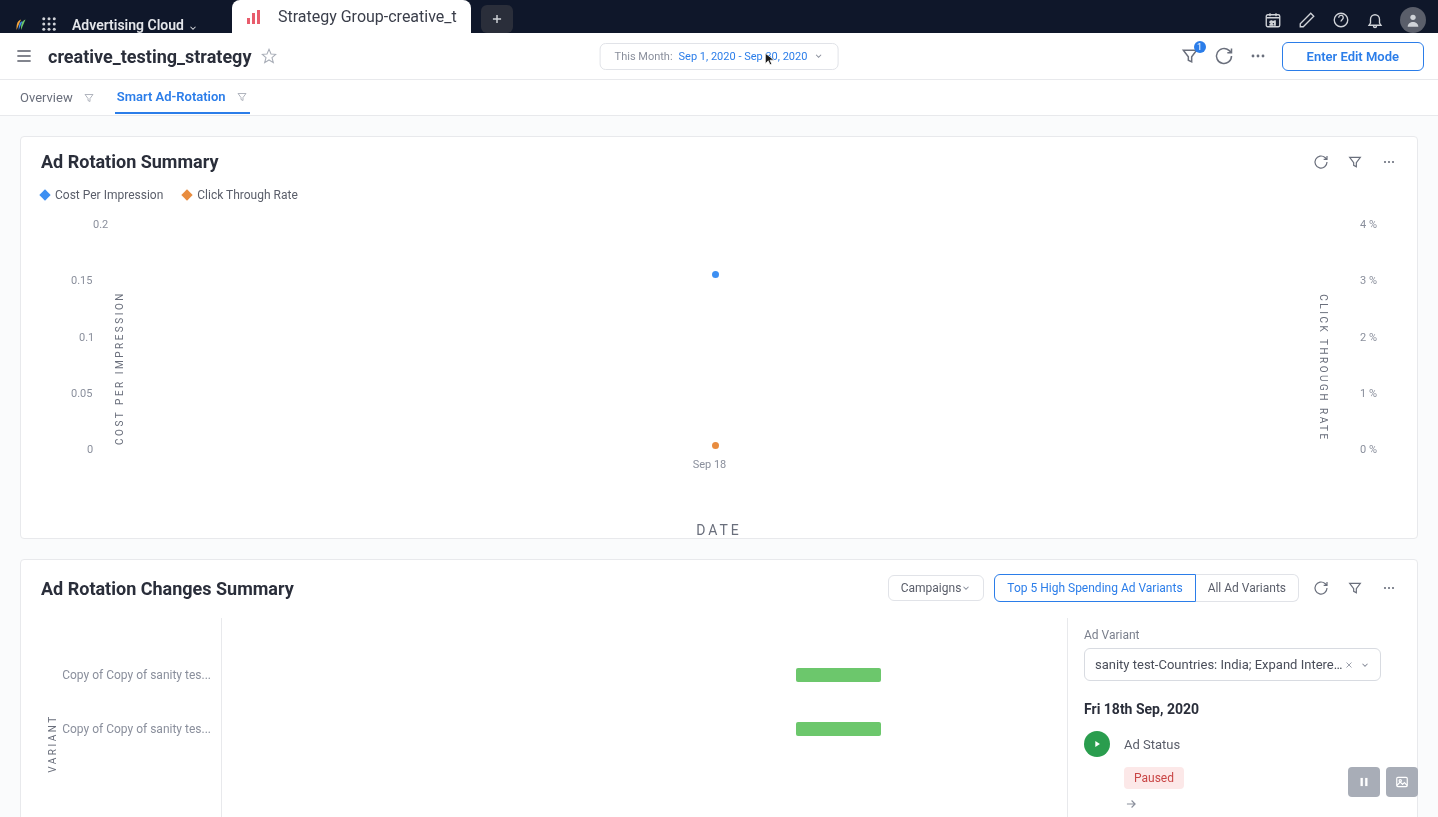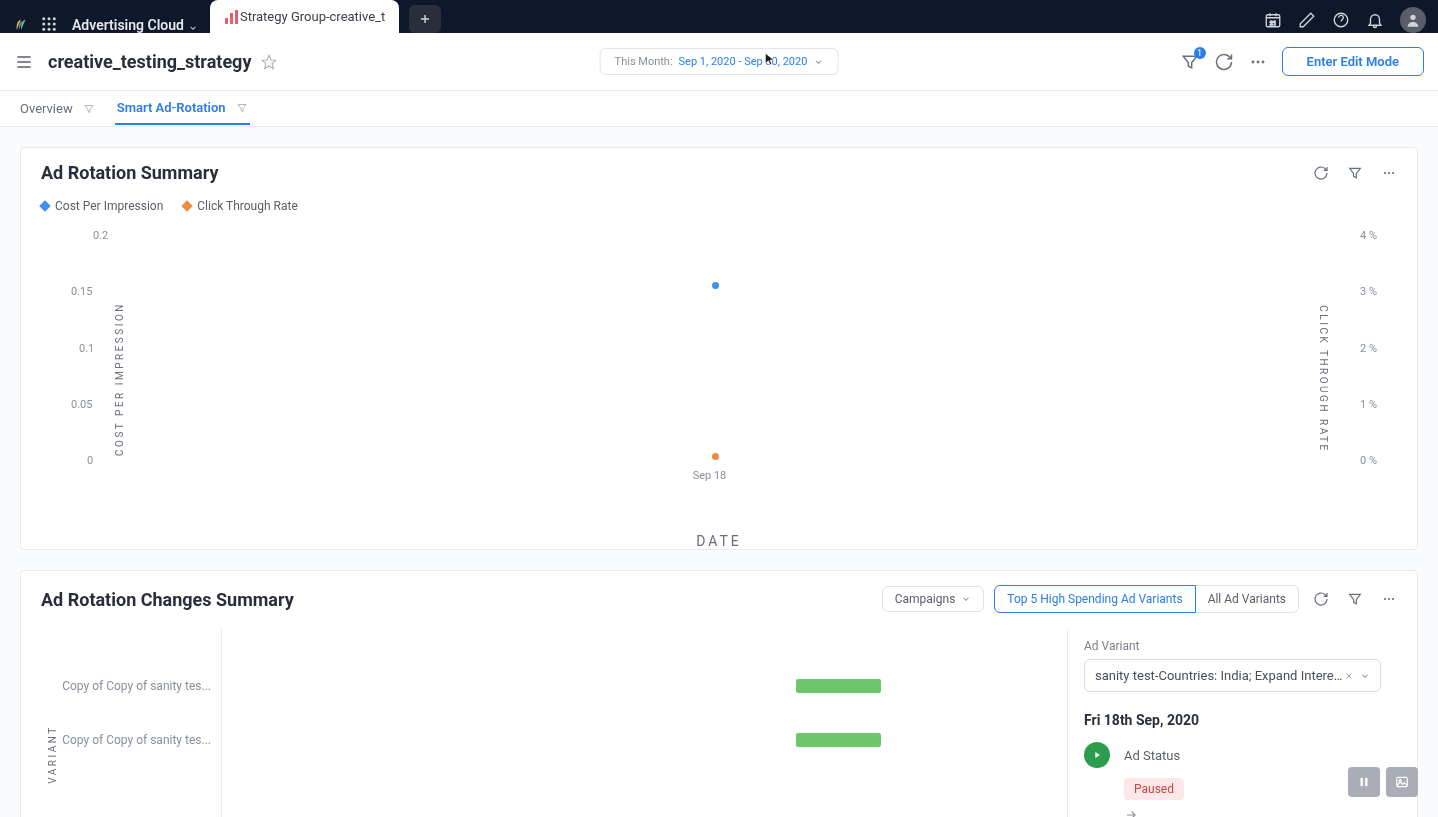--- a/index.html
+++ b/index.html
@@ -4,29 +4,29 @@
 <style>
 * { margin: 0; padding: 0; box-sizing: border-box; font-family: -apple-system, BlinkMacSystemFont, "Segoe UI", Roboto, sans-serif; }
 body { background: #fff; width: 1438px; height: 817px; overflow: hidden; position: relative; }
 
 
 .topnav { background: #0f172a; height: 33px; display: flex; align-items: flex-end; padding: 0 12px; position: relative; }
 .logo { width: 18px; height: 18px; margin-right: 10px; }
 .apps-grid { width: 18px; height: 18px; margin-right: 14px; cursor: pointer; }
 .nav-label { color: #e4e6ea; font-size: 14px; font-weight: 600; margin-right: 4px; }
 .chevron-sm { width: 10px; height: 10px; }
-.tab-active { background: #fff; border-radius: 8px 8px 0 0; height: 33px; display: flex; align-items: center; padding: 0 14px; margin-left: 12px; gap: 0; color: #3a3e4a; font-size: 13px; }
+.tab-active { background: #fff; border-radius: 8px 8px 0 0; height: 33px; display: flex; align-items: center; padding: 0 14px; margin-left: 34px; gap: 16px; color: #3a3e4a; font-size: 16px; }
 .tab-icon { width: 16px; height: 16px; }
 .add-tab { width: 32px; height: 28px; border-radius: 6px; background: #2a2e3a; margin-left: 10px; display: flex; align-items: center; justify-content: center; cursor: pointer; }
 .topnav-right { margin-left: auto; display: flex; align-items: center; gap: 16px; }
 .topnav-right .ico { width: 18px; height: 18px; cursor: pointer; color: #d0d3d8; }
 .avatar { width: 26px; height: 26px; border-radius: 50%; background: #5a5e6a; display: flex; align-items: center; justify-content: center; }
 
 
-.page-header { height: 58px; display: flex; align-items: center; padding: 0 14px; border-bottom: 1px solid #e8e9ec; position: relative; }
+.page-header { height: 47px; display: flex; align-items: center; padding: 0 14px; border-bottom: 1px solid #e8e9ec; position: relative; }
 .hamburger { width: 20px; height: 20px; margin-right: 14px; cursor: pointer; }
 .page-title { font-size: 18px; font-weight: 700; color: #2a2e3a; margin-right: 10px; }
 .star { width: 16px; height: 16px; cursor: pointer; color: #a8adb7; }
 .date-pill { position: absolute; left: 50%; transform: translateX(-50%); border: 1px solid #e1e3e8; border-radius: 6px; padding: 6px 14px; font-size: 11px; color: #8a8f9c; display: flex; align-items: center; gap: 6px; cursor: pointer; }
 .date-pill .hl { color: #2b7de9; }
 .hdr-right { margin-left: auto; display: flex; align-items: center; gap: 14px; }
 .icon-btn { width: 20px; height: 20px; cursor: pointer; color: #6a6f7c; position: relative; }
 .badge { position: absolute; top: -5px; right: -6px; background: #2b7de9; color: #fff; font-size: 9px; border-radius: 8px; min-width: 12px; height: 12px; display: flex; align-items: center; justify-content: center; padding: 0 3px; }
 .edit-mode-btn { border: 1.5px solid #2b7de9; color: #2b7de9; background: #fff; border-radius: 6px; padding: 6px 24px; font-size: 13px; font-weight: 600; cursor: pointer; }
 
@@ -56,21 +56,21 @@
 .y-label-r { position: absolute; right: -20px; top: 50%; transform: translateY(-50%) rotate(90deg); font-size: 10px; letter-spacing: 2.5px; color: #6a6f7c; white-space: nowrap; }
 .x-label { position: absolute; bottom: -20px; left: 50%; transform: translateX(-50%); font-size: 14px; letter-spacing: 3px; color: #6a6f7c; }
 .tick { position: absolute; font-size: 11px; color: #8a8f9c; }
 .pt { position: absolute; width: 7px; height: 7px; border-radius: 50%; }
 .pt.blue { background: #3d8ff2; }
 .pt.orange { background: #e88c3f; }
 .xtick { position: absolute; font-size: 11px; color: #8a8f9c; }
 
 
 .pill-group { display: flex; gap: 0; margin-left: auto; align-items: center; }
-.dropdown-pill { border: 1px solid #e1e3e8; border-radius: 6px; padding: 5px 12px; font-size: 12px; color: #5a5e6a; display: flex; align-items: center; gap: 6px; cursor: pointer; margin-right: 10px; }
+.dropdown-pill { border: 1px solid #e1e3e8; border-radius: 6px; padding: 5px 12px; font-size: 12px; color: #5a5e6a; display: flex; align-items: center; cursor: pointer; margin-right: 10px; }
 .seg-btn { border: 1px solid #e1e3e8; padding: 6px 12px; font-size: 12px; color: #5a5e6a; cursor: pointer; background: #fff; }
 .seg-btn:first-of-type { border-radius: 6px 0 0 6px; }
 .seg-btn.active { border-color: #2b7de9; color: #2b7de9; }
 .seg-btn:last-of-type { border-radius: 0 6px 6px 0; }
 .card2-actions { display: flex; gap: 18px; margin-left: 14px; color: #6a6f7c; }
 
 
 .changes-body { display: flex; padding: 10px 20px 20px; gap: 0; }
 .gantt { flex: 1; position: relative; padding-top: 30px; }
 .variant-label { position: absolute; left: -18px; top: 120px; transform: rotate(-90deg); font-size: 10px; letter-spacing: 2.5px; color: #6a6f7c; }

